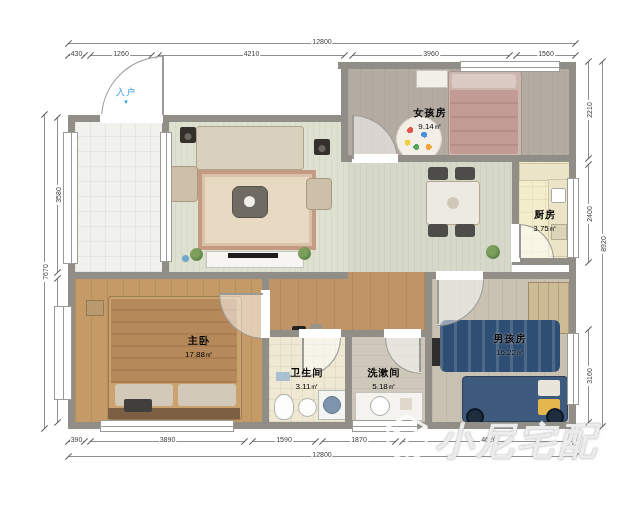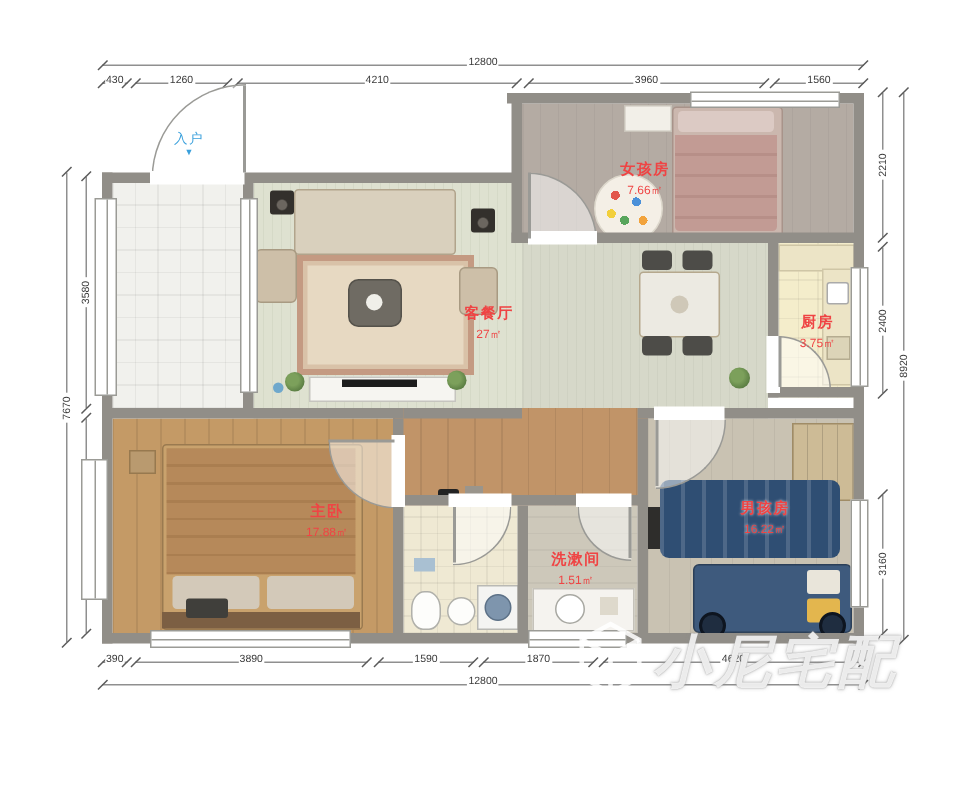--- a/index.html
+++ b/index.html
@@ -22,21 +22,21 @@
   .dimh{position:absolute;height:0;border-top:1px solid #8f8f8f;z-index:4;}
   .dimh::before,.dimh::after{content:"";position:absolute;width:9px;height:1px;background:#5a5a5a;top:-1px;transform:rotate(-45deg);}
   .dimh::before{left:-4px;}
   .dimh::after{right:-4px;}
   .dimh>span{position:absolute;left:50%;top:1px;transform:translate(-50%,-100%);font-size:7px;line-height:1;color:#3a3a3a;background:#fff;padding:0 1px;white-space:nowrap;}
   .dimv{position:absolute;width:0;border-left:1px solid #8f8f8f;z-index:4;}
   .dimv::before,.dimv::after{content:"";position:absolute;width:9px;height:1px;background:#5a5a5a;left:-5px;transform:rotate(-45deg);}
   .dimv::before{top:-1px;}
   .dimv::after{bottom:-1px;}
   .dimv>span{position:absolute;top:50%;left:0;transform:translate(-50%,-50%) rotate(-90deg);font-size:7px;line-height:1;color:#3a3a3a;background:#fff;padding:0 2px;white-space:nowrap;}
-  .rlabel{position:absolute;width:64px;text-align:center;color:#ef4444;z-index:30;}
+  .rlabel{position:absolute;width:64px;text-align:center;color:#000000;z-index:30;}
   .rlabel .nm{display:block;font-size:10px;font-weight:bold;letter-spacing:1px;}
   .rlabel .ar{display:block;font-size:8px;margin-top:1px;}
   .rlabel.onDark{text-shadow:0 0 2px rgba(255,255,255,0.8);}
   .entry{position:absolute;width:44px;text-align:center;z-index:30;color:#3aa0dc;}
   .entry .etxt{display:block;font-size:9px;font-weight:normal;letter-spacing:1px;}
   .entry .earr{display:block;font-size:6px;margin-top:0px;}
   .wm{position:absolute;left:384px;top:414px;display:flex;align-items:center;gap:5px;z-index:40;}
   .wm .wtxt{font-size:38px;font-weight:bold;letter-spacing:3px;color:rgba(255,255,255,0.82);
     text-shadow:0 0 1px rgba(140,140,140,0.9),0 0 3px rgba(150,150,150,0.45);font-style:italic;}
   .plant{border-radius:50%;background:radial-gradient(circle at 40% 40%, #7ca05b 0 35%, #4c6e38 90%);}
@@ -237,39 +237,39 @@
   <div class="dimv" style="left:588px;top:165px;height:97px;">
       <span>2400</span>
     </div>
   <div class="dimv" style="left:588px;top:330px;height:92px;">
       <span>3160</span>
     </div>
   <div class="dimv" style="left:602px;top:62px;height:364px;">
       <span>8920</span>
     </div>
 
-  <div class="rlabel" style="left:294px;top:202px;">
-    <span class="nm">客餐厅</span>
-    <span class="ar">27㎡</span>
-  </div>
   <div class="rlabel" style="left:398px;top:106px;">
     <span class="nm">女孩房</span>
-    <span class="ar">7.66㎡</span>
+    <span class="ar">9.14㎡</span>
   </div>
   <div class="rlabel" style="left:513px;top:208px;">
     <span class="nm">厨房</span>
     <span class="ar">3.75㎡</span>
   </div>
-  <div class="rlabel" style="left:186px;top:334px;">
+  <div class="rlabel" style="left:167px;top:334px;">
     <span class="nm">主卧</span>
     <span class="ar">17.88㎡</span>
   </div>
+  <div class="rlabel" style="left:275px;top:366px;">
+    <span class="nm">卫生间</span>
+    <span class="ar">3.11㎡</span>
+  </div>
   <div class="rlabel" style="left:352px;top:366px;">
     <span class="nm">洗漱间</span>
-    <span class="ar">1.51㎡</span>
+    <span class="ar">5.18㎡</span>
   </div>
   <div class="rlabel onDark" style="left:478px;top:332px;text-align:center;">
     <span class="nm">男孩房</span>
     <span class="ar">16.22㎡</span>
   </div>
 
   <div class="entry" style="left:104px;top:86px;">
     <span class="etxt">入户</span>
     <span class="earr">▼</span>
   </div>

